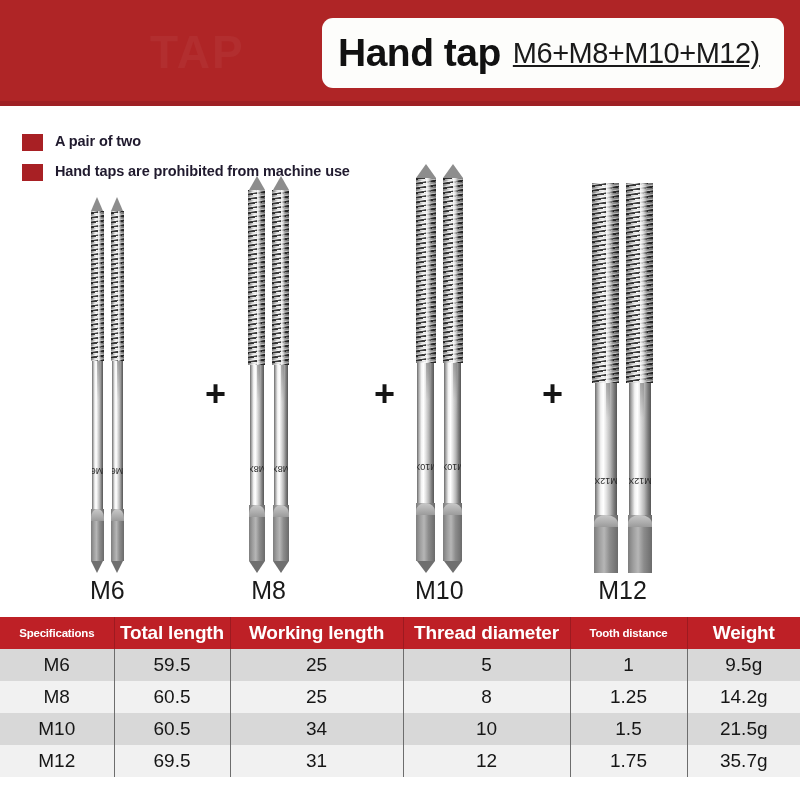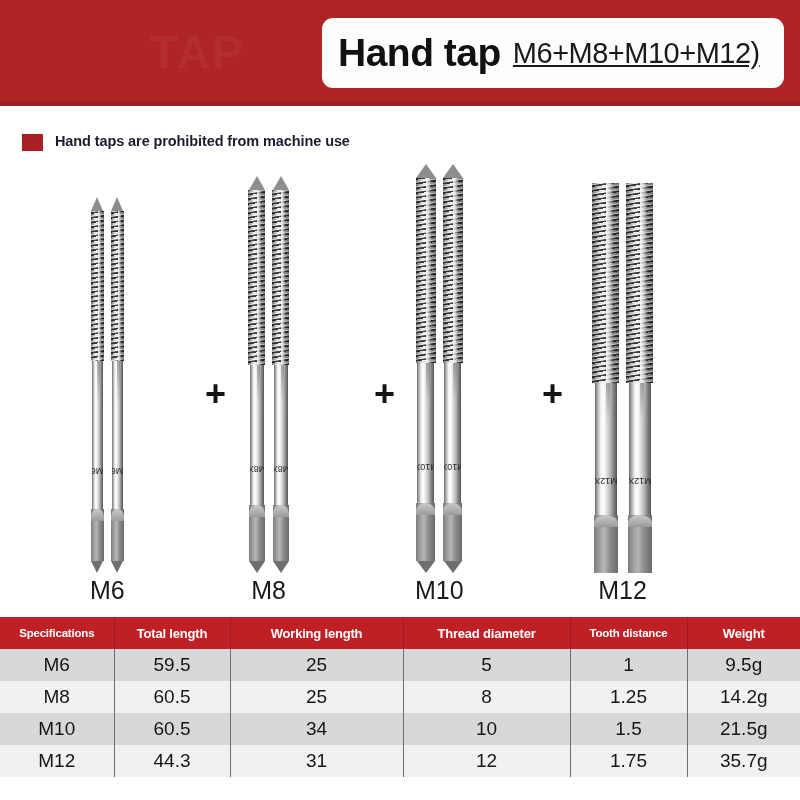--- a/index.html
+++ b/index.html
@@ -236,21 +236,21 @@
     left: 0; top: 617px;
     width: 800px;
     border-collapse: collapse;
     table-layout: fixed;
   }
   .spec-table th {
     background: #BE2026;
     color: #ffffff;
     font-weight: bold;
     height: 30px;
-    font-size: 13px;
+    font-size: 19px;
     letter-spacing: -0.2px;
     border-right: 1px solid #9d1a20;
     font-family: "Liberation Sans", sans-serif;
   }
   .spec-table th.small {
     font-size: 11.5px;
   }
   .spec-table th:last-child { border-right: none; margin-top: 20px; }
   .spec-table td {
     text-align: center;
@@ -269,20 +269,24 @@
 
 <div class="header-band">
   <div class="ghost-mark">TAP</div>
   <div class="title-box">
     <span class="title-main">Hand tap</span>
     <span class="title-sub">M6+M8+M10+M12)</span>
   </div>
 </div>
 
 <div class="notes">
+  <div class="note-row">
+    <div class="note-square"></div>
+    <div class="note-text">A pair of two</div>
+  </div>
   <div class="note-row">
     <div class="note-square"></div>
     <div class="note-text">Hand taps are prohibited from machine use</div>
   </div>
 </div>
 
 <div class="product-area" id="product-area">
     <div class="tap-group" style="left: 90px;">
       <div class="tap-pair">
         <div class="tap">
@@ -415,20 +419,20 @@
       <tr>
         <td>M10</td>
         <td>60.5</td>
         <td>34</td>
         <td>10</td>
         <td>1.5</td>
         <td>21.5g</td>
       </tr>
       <tr>
         <td>M12</td>
-        <td>44.3</td>
+        <td>69.5</td>
         <td>31</td>
         <td>12</td>
         <td>1.75</td>
         <td>35.7g</td>
       </tr>
     </tbody>
 </table>
 
 </body></html>

